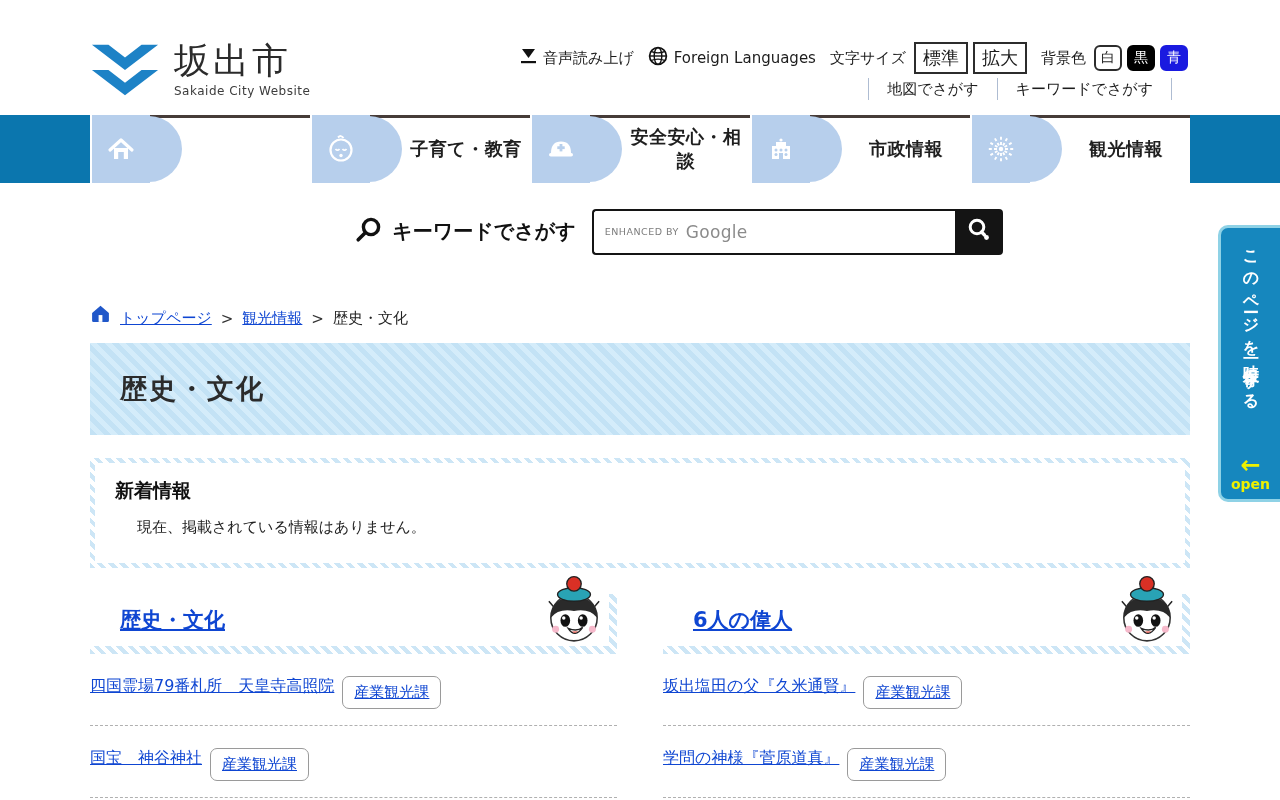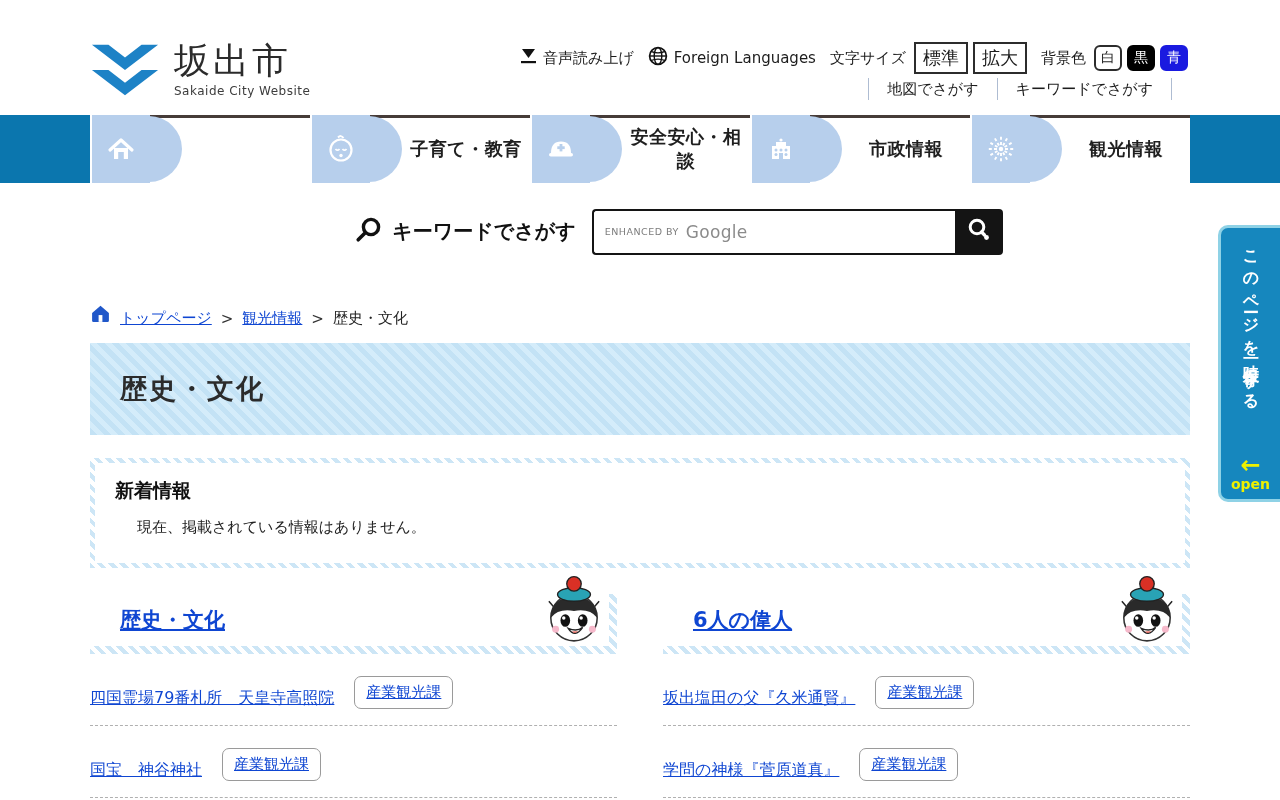--- a/index.html
+++ b/index.html
@@ -62,21 +62,21 @@
   .news-empty { margin:14px 0 0 22px; font-size:15px; color:#222; }
   
   .columns { display:flex; gap:46px; margin:26px 90px 0; }
   .col { width:527px; }
   .col-header { position:relative; height:60px;
     background:repeating-linear-gradient(45deg,#cde6f6 0 4px,#ffffff 4px 8px);
     padding:0 8px 8px 0; }
   .col-header-inner { width:100%; height:100%; background:#fff; display:flex; align-items:center; }
   .col-title { margin-left:30px; font-size:21px; font-weight:bold; color:#0f46d2; text-decoration:underline; cursor:pointer; }
   .mascot { position:absolute; right:14px; bottom:8px; }
-  .item-row { display:flex; align-items:flex-end; gap:20px; padding:22px 0 16px; }
+  .item-row { display:flex; align-items:flex-start; gap:8px; padding:22px 0 16px; }
   .item-row.indent-a { padding-left:270px; }
   .item-row.indent-b { padding-left:490px; }
   .item-link { font-size:16px; color:#0f46d2; text-decoration:underline; cursor:pointer; }
   .item-badge { border:1px solid #9a9a9a; border-radius:7px; background:#fff; padding:6px 11px; font-size:15px; color:#0f46d2; text-decoration:underline; cursor:pointer; white-space:nowrap; }
   .dash-sep { border-top:1px dashed #b0b0b0; height:0; }
   
   .side-tab { position:absolute; top:225px; right:0; width:62px; height:277px;
     background:#1687be; border:3px solid #8fd2e6; border-right:none;
     border-radius:10px 0 0 10px; display:flex; flex-direction:column; align-items:center; cursor:pointer; }
   .side-tab-text { writing-mode:vertical-rl; color:#fff; font-weight:bold; font-size:16px; letter-spacing:3px; margin-top:12px; flex:1; }

